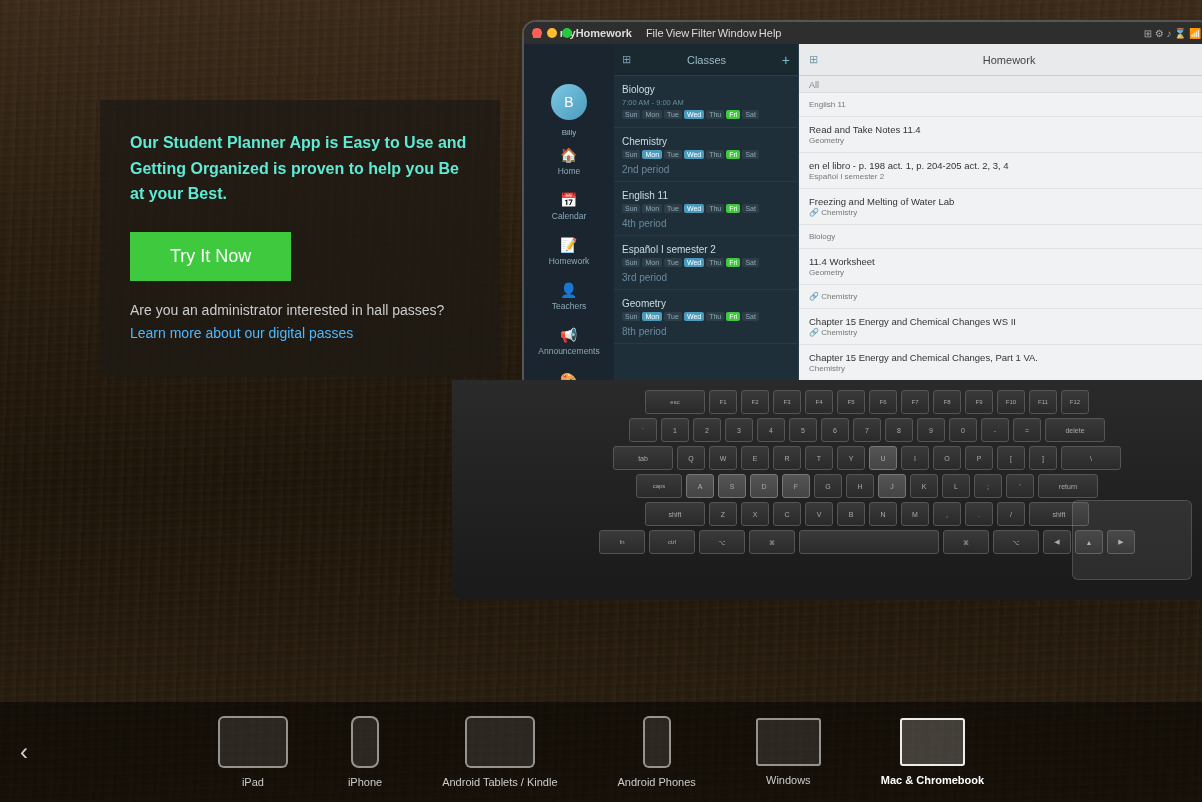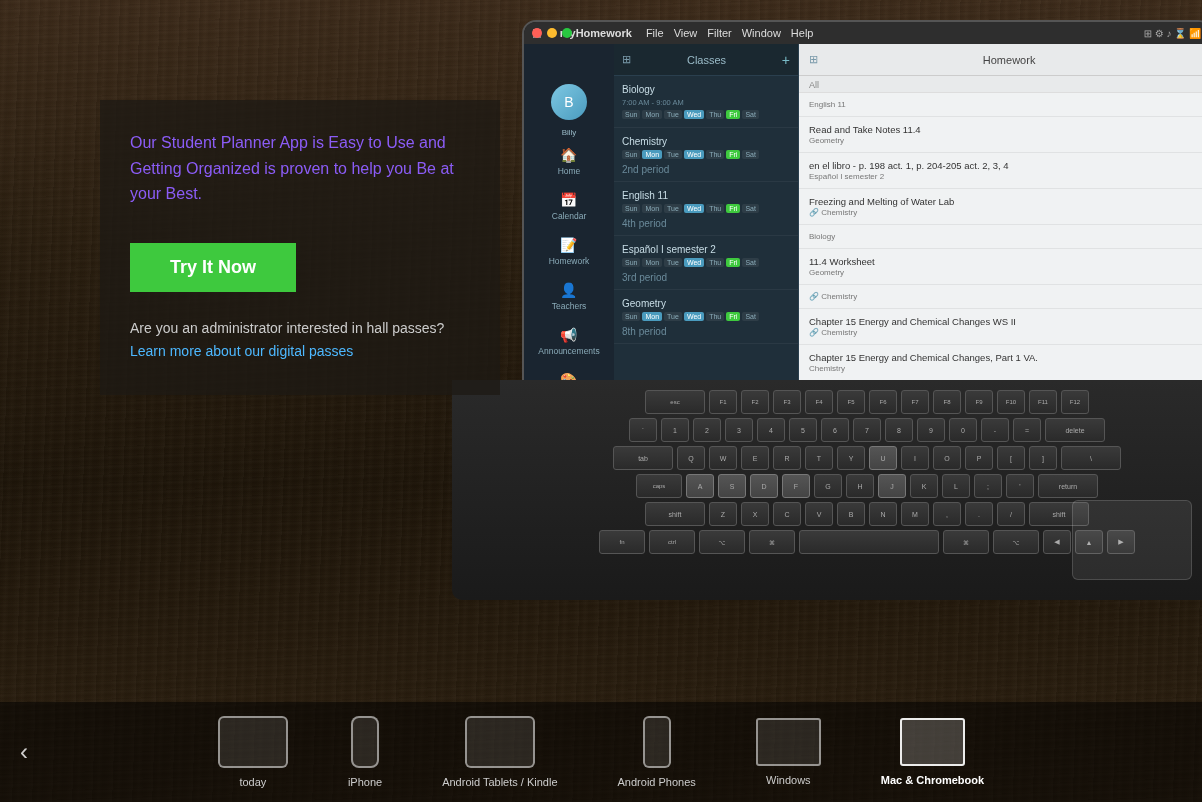--- a/index.html
+++ b/index.html
@@ -45,37 +45,37 @@
     .headline {
       font-size: 38px;
       font-weight: 300;
       color: #ffffff;
       line-height: 1.2;
       margin-bottom: 20px;
     }
 
     .subtext {
       font-size: 16px;
-      color: #8b5cf6;
+      color: #5eead4;
       line-height: 1.6;
-      margin-bottom: 36px;
-      font-weight: 400;
+      margin-bottom: 25px;
+      font-weight: 700;
     }
 
     .cta-button {
       display: inline-block;
       background: #3ec93e;
       color: #fff;
       font-size: 18px;
-      font-weight: 700;
+      font-weight: 400;
       padding: 14px 40px;
       border: none;
       cursor: pointer;
       text-decoration: none;
-      margin-bottom: 28px;
+      margin-bottom: 21px;
     }
 
     .admin-text {
       font-size: 14px;
       color: #cccccc;
       margin-bottom: 6px;
     }
 
     .passes-link {
       font-size: 14px;
@@ -112,21 +112,21 @@
       background: #2e2e2e;
       display: flex;
       align-items: center;
       padding: 0 8px;
       gap: 14px;
       font-size: 11px;
       color: #ddd;
     }
 
     .mac-apple { color: #ccc; font-size: 13px; margin-right: 4px; }
-    .mac-menu-items { display: flex; gap: 10px; font-size: 11px; }
+    .mac-menu-items { display: flex; gap: 2px; font-size: 11px; }
 
     
     .app-window {
       display: flex;
       height: calc(100% - 22px);
       background: #1e2d38;
     }
 
     
     .sidebar {
@@ -725,21 +725,21 @@
     <div style="position:absolute; bottom:20px; right:90px; width:120px; height:80px; background:rgba(255,255,255,0.08); border-radius:6px; border:1px solid rgba(255,255,255,0.15);"></div>
   </div>
 
 </div>
 
 <div class="device-carousel">
   <span class="carousel-arrow">‹</span>
 
   <div class="device-item">
     <div class="device-icon device-ipad"></div>
-    <span class="device-label">today</span>
+    <span class="device-label">iPad</span>
   </div>
 
   <div class="device-item">
     <div class="device-icon device-iphone"></div>
     <span class="device-label">iPhone</span>
   </div>
 
   <div class="device-item">
     <div class="device-icon device-tablet"></div>
     <span class="device-label">Android Tablets / Kindle</span>

